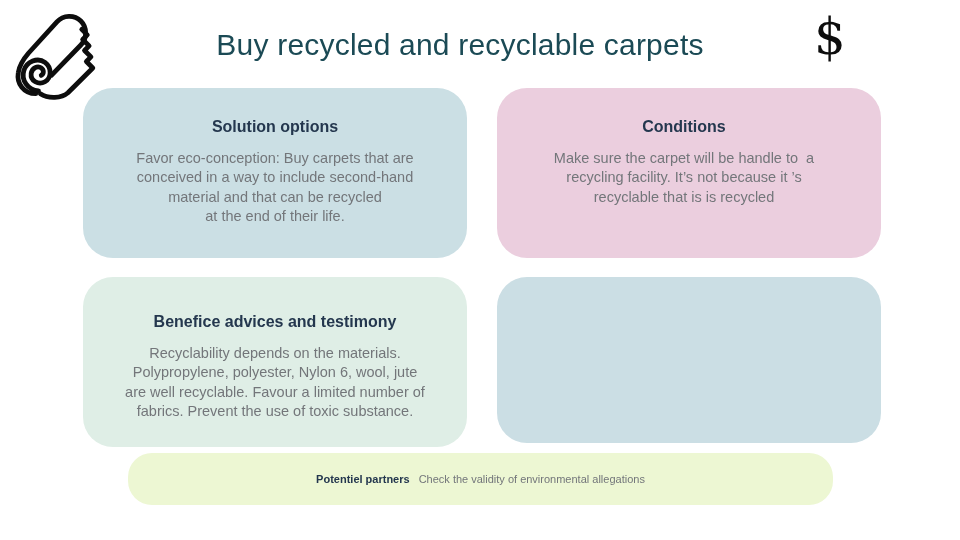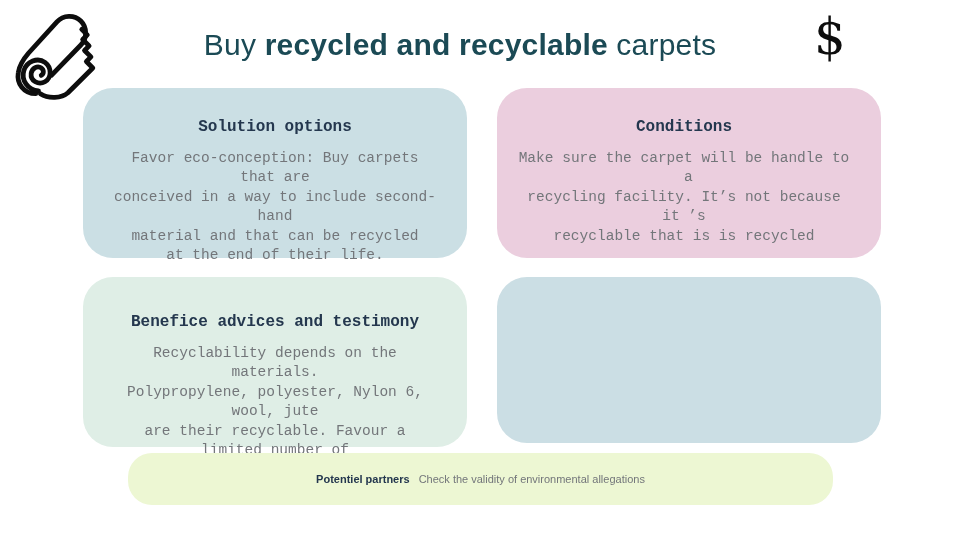--- a/index.html
+++ b/index.html
@@ -23,40 +23,39 @@
     left: 0;
     top: 28px;
     width: 920px;
     margin: 0;
     text-align: center;
     font-size: 30px;
     font-weight: 400;
     letter-spacing: 0.2px;
     color: #1b4a55;
   }
-  .title strong { font-weight: 700; }
+  .title strong { font-weight: 400; }
   .dollar {
     position: absolute;
     left: 806px;
     top: 10px;
     width: 48px;
     text-align: center;
     font-family: "DejaVu Serif", serif;
     font-size: 50px;
     line-height: 1.1;
     color: #0d0d0d;
   }
   .card {
     position: absolute;
     border-radius: 30px;
     box-sizing: border-box;
     text-align: center;
     padding-left: 28px;
     padding-right: 28px;
-    font-family: Liberation Mono, monospace;
   }
   .card h2 {
     margin: 0;
     font-size: 16px;
     font-weight: 700;
     color: #24374e;
     white-space: pre-line;
   }
   .card p {
     margin: 13px 0 0 0;
@@ -117,21 +116,21 @@
     <h2>Conditions</h2>
     <p>Make sure the carpet will be handle to &nbsp;a
 recycling facility. It’s not because it ’s
 recyclable that is is recycled</p>
   </section>
 
   <section class="card" id="card-practical" style="background: rgb(223, 238, 230);">
     <h2>Benefice advices and testimony</h2>
     <p>Recyclability depends on the materials.
 Polypropylene, polyester, Nylon 6, wool, jute
-are their recyclable. Favour a limited number of
+are well recyclable. Favour a limited number of
 fabrics. Prevent the use of toxic substance.</p>
   </section>
 
   <section class="card" id="card-cost" style="background: rgb(203, 222, 228);">
   </section>
 
   <div class="banner" style="background: rgb(237, 247, 211);">
     <strong>Potentiel partners</strong>
       <span>Check the validity of environmental allegations</span>
   </div>

